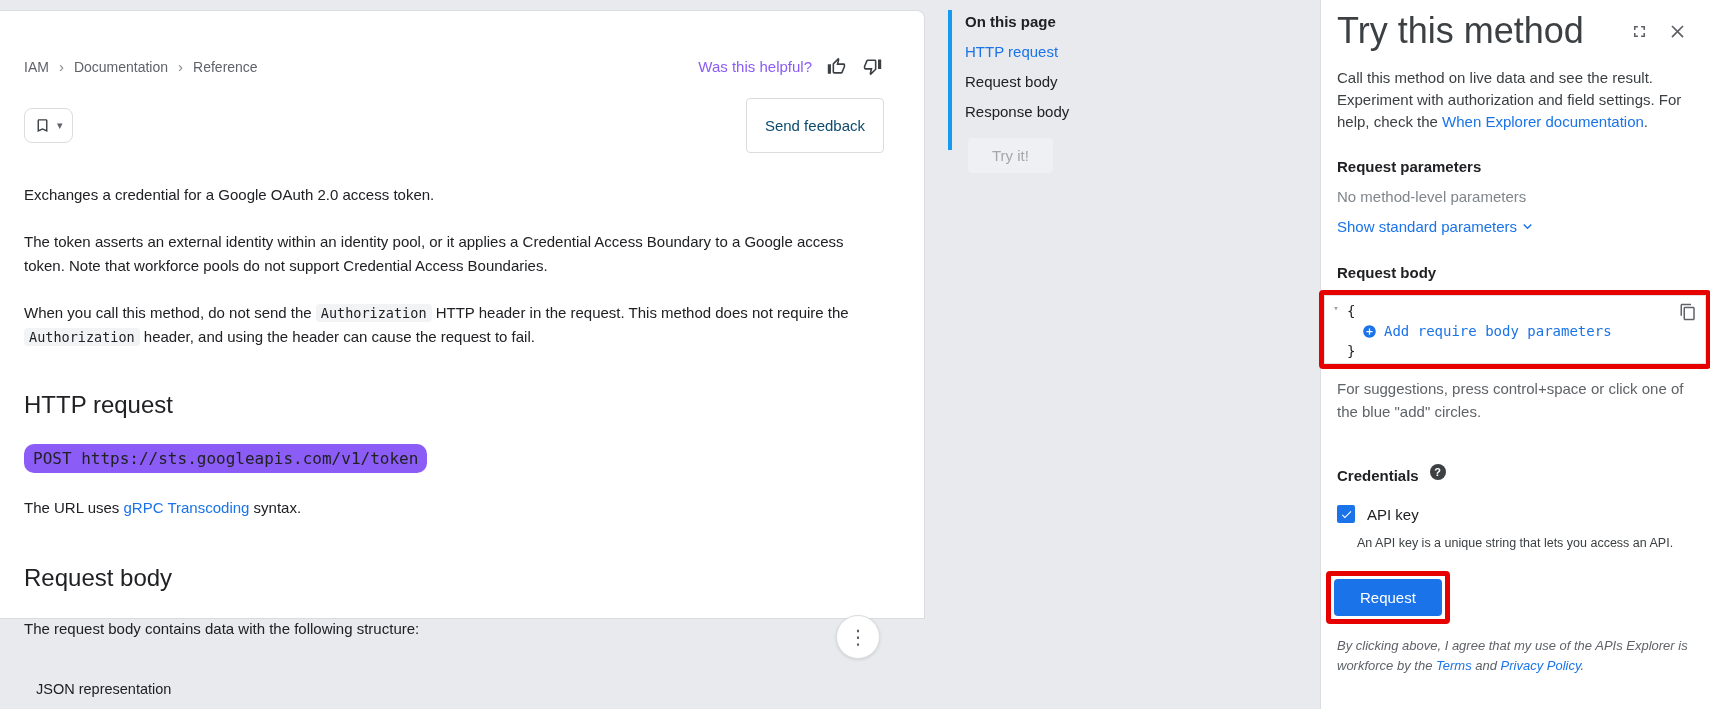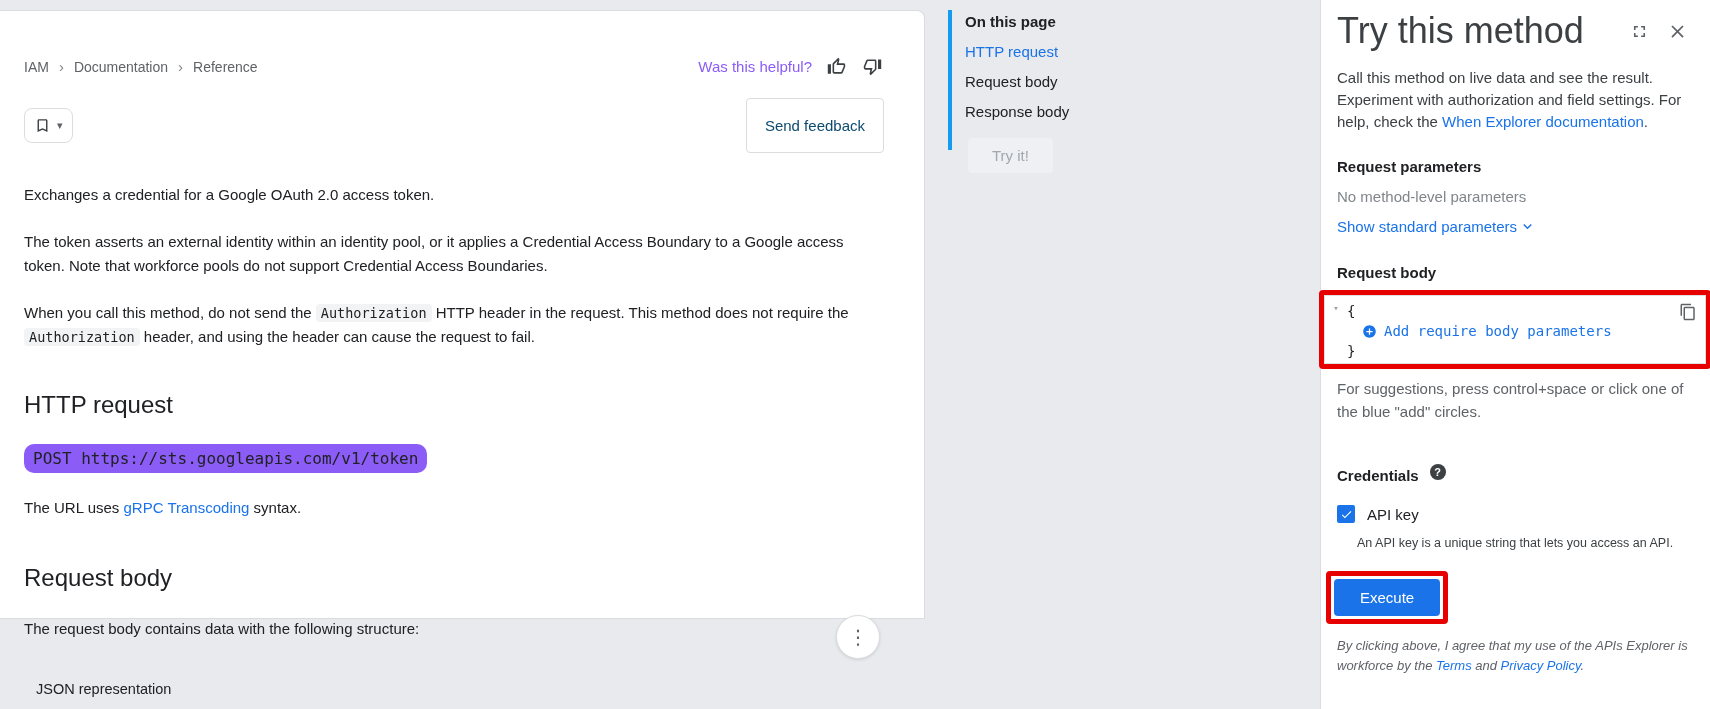--- a/index.html
+++ b/index.html
@@ -266,19 +266,19 @@
           <svg width="13" height="13" viewBox="0 0 24 24" fill="#fff">
               <path d="M9 16.17L4.83 12l-1.42 1.41L9 19 21 7l-1.41-1.41z"></path>
             </svg>
         </span>
       </span>
       <span class="apikey-label">API key</span>
     </div>
     <div class="apikey-caption">An API key is a unique string that lets you access an API.</div>
 
     <div class="redbox redbox-exec">
-      <button class="exec-btn">Execute</button>
+      <button class="exec-btn">Request</button>
     </div>
 
     <p class="legal"><span>By clicking above, I agree that my use of the APIs Explorer is workforce by the </span><a>Terms</a><span> and </span><a>Privacy Policy</a><span>.</span></p>
 
   </aside>
 </div>
 
 </body></html>

